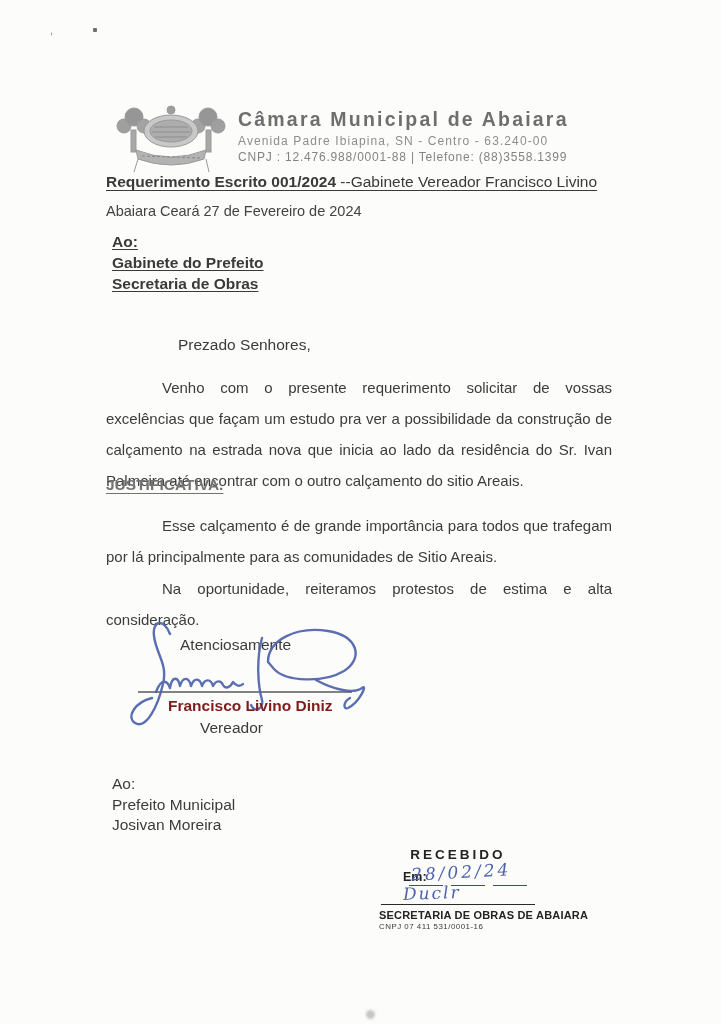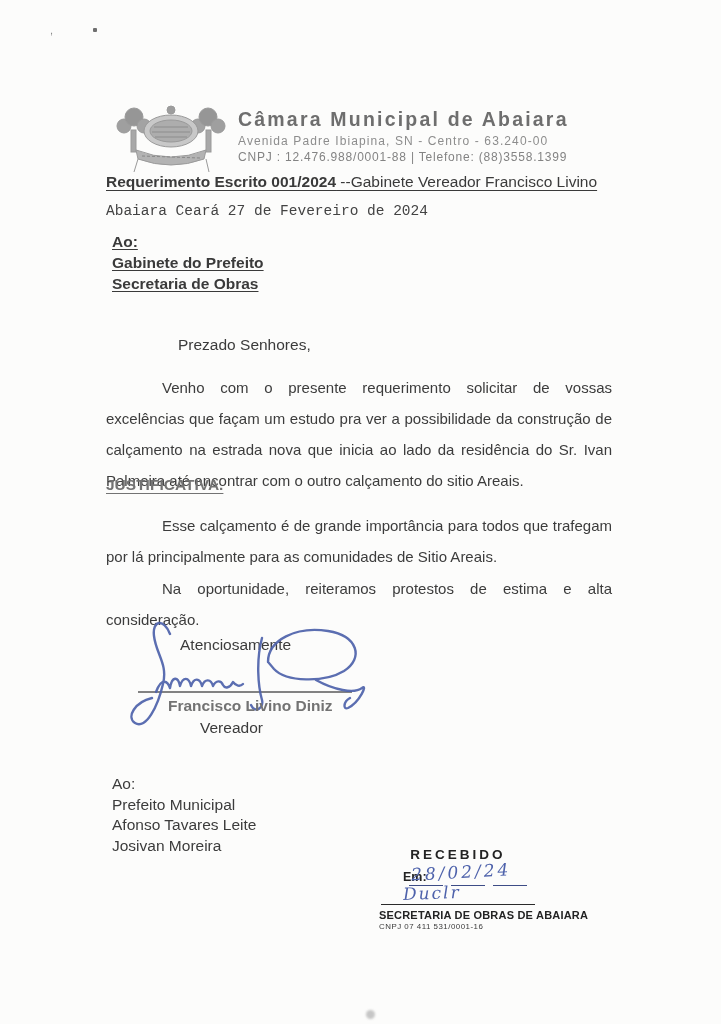--- a/index.html
+++ b/index.html
@@ -37,21 +37,21 @@
   .addr-line{font-size:12px;color:#8d8d8d;letter-spacing:1.1px;margin-top:3px;white-space:nowrap;}
   .cnpj-line{font-size:12px;color:#838383;letter-spacing:0.8px;margin-top:2px;white-space:nowrap;}
 
   
   .doc-title{
     left:106px;top:173px;width:506px;font-size:15.5px;
     text-decoration:underline;text-underline-offset:3px;
     white-space:nowrap;color:#3a3a3a;
   }
   .doc-title .t-bold{font-weight:bold;}
-  .date-line{left:106px;top:203px;font-size:14.5px;color:#434343;font-family:Liberation Mono, monospace;}
+  .date-line{left:106px;top:203px;font-size:14.5px;color:#434343;}
 
   
   .recipients{left:112px;top:231px;font-size:15.5px;font-weight:bold;line-height:21px;color:#3a3a3a;}
   .recipients div{text-decoration:underline;text-underline-offset:2px;}
 
   
   .salutation{left:178px;top:336px;font-size:15.5px;}
   .para{
     left:106px;width:506px;font-size:15px;line-height:31px;
     text-align:justify;text-align-last:left;text-indent:56px;color:#3c3c3c;
@@ -60,21 +60,21 @@
   .justificativa{
     left:106px;top:476px;font-size:15.5px;font-weight:bold;
     text-decoration:underline;text-underline-offset:3px;color:#737373;
   }
   .p2{top:510px;}
   .p3{top:573px;}
 
   
   .closing{left:180px;top:636px;font-size:15.5px;}
   .sig-svg{left:110px;top:610px;}
-  .sig-name{left:168px;top:697px;font-size:15.5px;font-weight:bold;color:#737373;}
+  .sig-name{left:168px;top:697px;font-size:15.5px;font-weight:bold;color:#7f1d1d;}
   .sig-role{left:200px;top:719px;font-size:15.5px;}
 
   
   .footer-recipients{left:112px;top:774px;font-size:15.5px;line-height:20.5px;color:#3c3c3c;}
 
   
   .stamp{left:379px;top:847px;width:158px;color:var(--stamp-black);}
   .stamp-title{font-weight:bold;font-size:13.5px;letter-spacing:3px;text-align:center;white-space:nowrap;}
   .stamp-em-row{position:relative;margin-top:2px;height:22px;font-size:12.5px;}
   .em-label{position:absolute;left:4px;top:6px;font-weight:bold;padding-left:20px;}
@@ -168,21 +168,20 @@
       <path d="M206 70 C224 80 244 84 252 78 C258 73 250 92 238 98 C233 100 233 92 240 88"></path>
     </g>
   </svg>
 
   <div class="abs sig-name">Francisco Livino  Diniz</div>
   <div class="abs sig-role">Vereador</div>
 
   <div class="abs footer-recipients">
     <div>Ao:</div>
     <div>Prefeito Municipal</div>
-    <div>Afonso Tavares Leite</div>
     <div>Josivan Moreira</div>
   </div>
 
   <div class="abs stamp">
     <div class="stamp-title">RECEBIDO</div>
     <div class="stamp-em-row">
       <span class="em-label">Em:</span>
       <span class="date-underlines">
           <span></span>
           <span></span>

